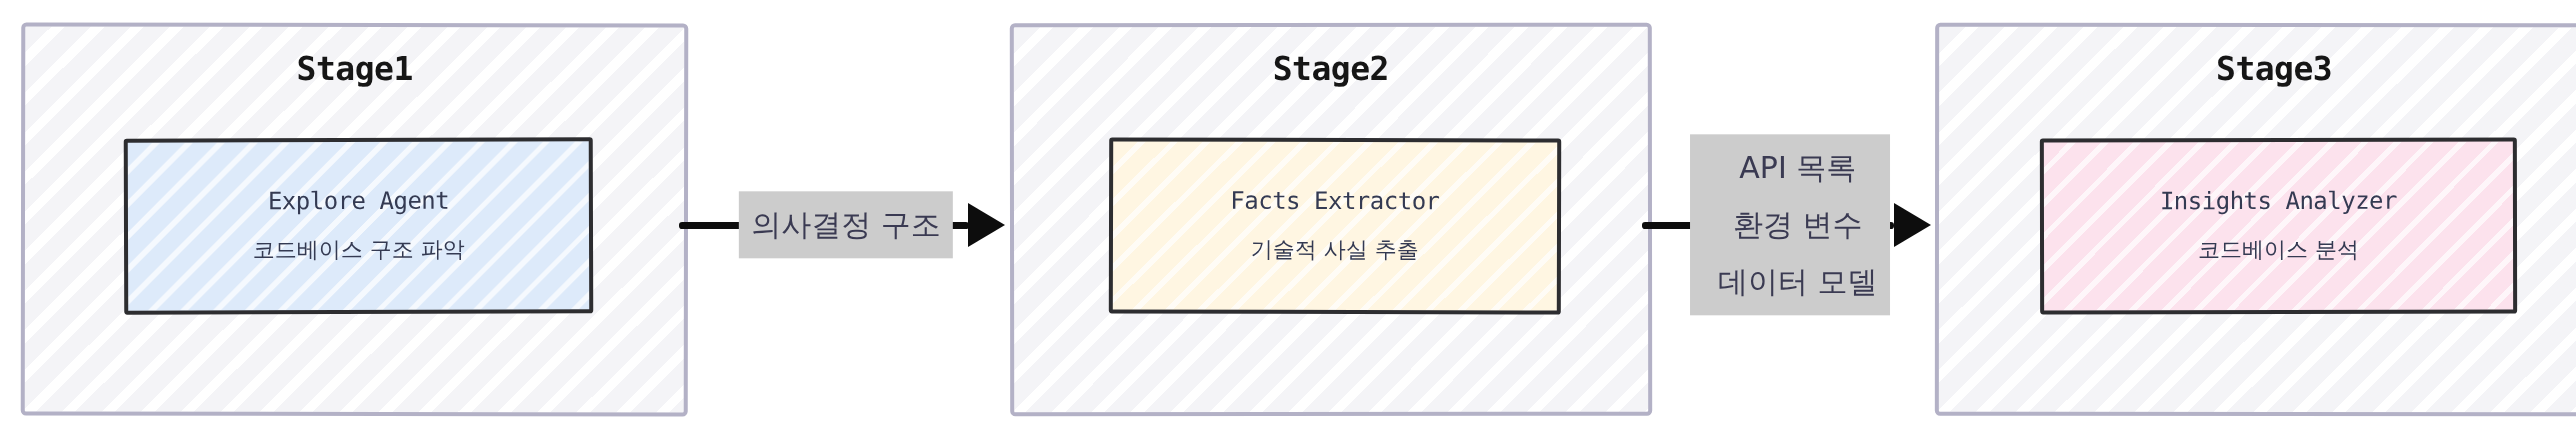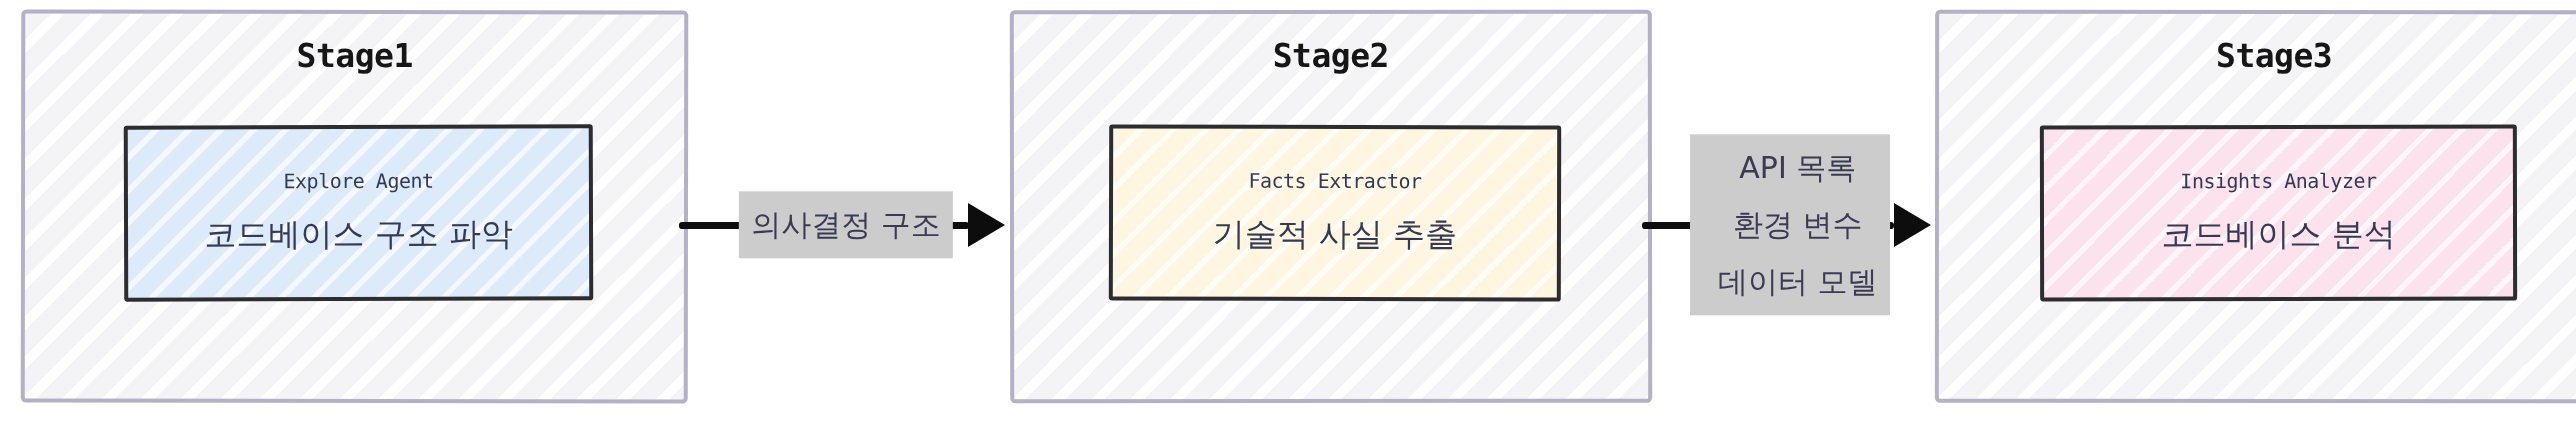--- a/index.html
+++ b/index.html
@@ -3,21 +3,21 @@
 <meta charset="utf-8">
 <title>Diagram</title>
 <style>
   html,body{margin:0;padding:0;background:#ffffff;}
   #canvas{
     position:relative;width:4072px;height:437px;background:#ffffff;overflow:hidden;
     font-family:"DejaVu Sans",sans-serif;
   }
   
   .stage{
-    position:absolute;top:10px;height:385px;
+    position:absolute;top:23px;height:385px;
     background-color:#f4f4f7;
     background-image:repeating-linear-gradient(135deg,
       rgba(255,255,255,0) 0px, rgba(255,255,255,0) 18.5px,
       #ffffff 18.5px, #ffffff 28px);
     border:4.1px solid #b3b1c6;border-radius:5.2px;
   }
   .s1{left:20.6px;width:659px;transform:rotate(.08deg);}
   .s2{left:1010px;width:634px;transform:rotate(-.06deg);}
   .s3{left:1935px;width:670px;transform:rotate(.05deg);}
   .stage-title{
@@ -32,25 +32,25 @@
     background-image:repeating-linear-gradient(135deg,
       rgba(255,255,255,0) 0px, rgba(255,255,255,0) 17.5px,
       rgba(255,255,255,.7) 17.5px, rgba(255,255,255,.7) 23px);
     display:flex;flex-direction:column;align-items:center;justify-content:center;
     gap:19.6px;
   }
   .n1{transform:rotate(-.25deg);}
   .n2{transform:rotate(.2deg);}
   .n3{transform:rotate(-.15deg);}
   .node-name{
-    font-family:"DejaVu Sans Mono",monospace;font-size:20px;font-weight:500;
+    font-family:"DejaVu Sans Mono",monospace;font-size:24px;font-weight:500;
     color:#343a52;white-space:nowrap;letter-spacing:-0.5px;
   }
   .node-desc{
-    font-size:32px;font-weight:500;color:#343a52;white-space:nowrap;
+    font-size:22px;font-weight:500;color:#343a52;white-space:nowrap;
   }
   
   .edge-line{position:absolute;top:222px;height:6.7px;background:#0d0d0d;border-radius:3.1px;}
   .el1{left:679px;width:290px;}
   .el2{left:1642px;width:252px;}
   .arrow-head{
     position:absolute;top:203px;width:0;height:0;
     border-top:22px solid transparent;border-bottom:22px solid transparent;
     border-left:37px solid #0d0d0d;
   }

